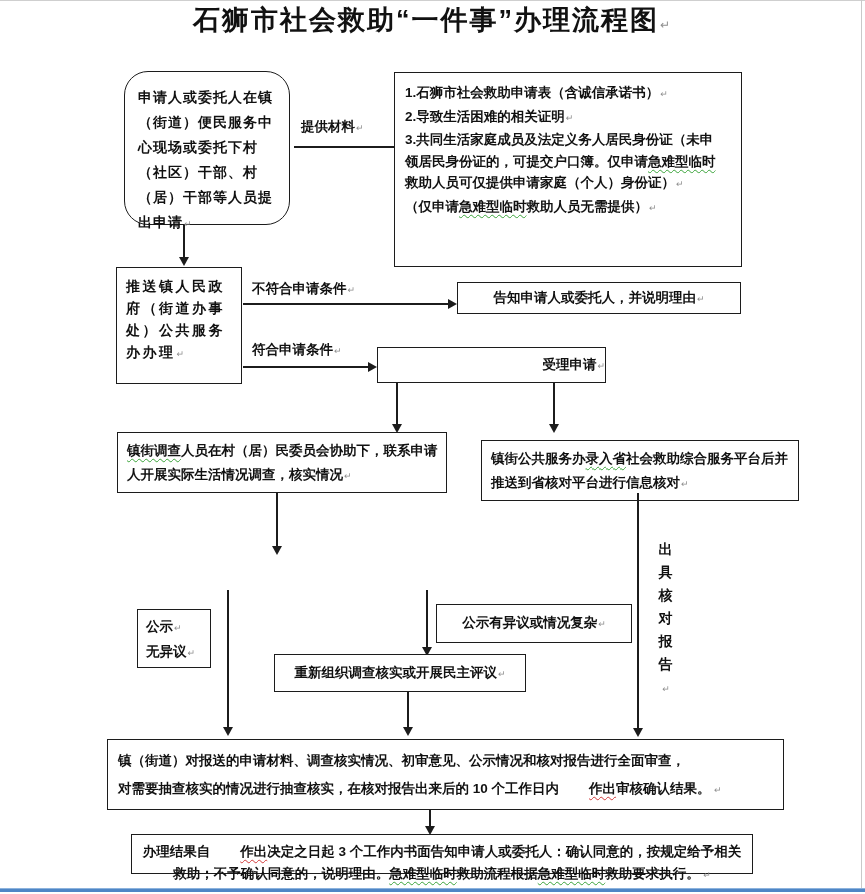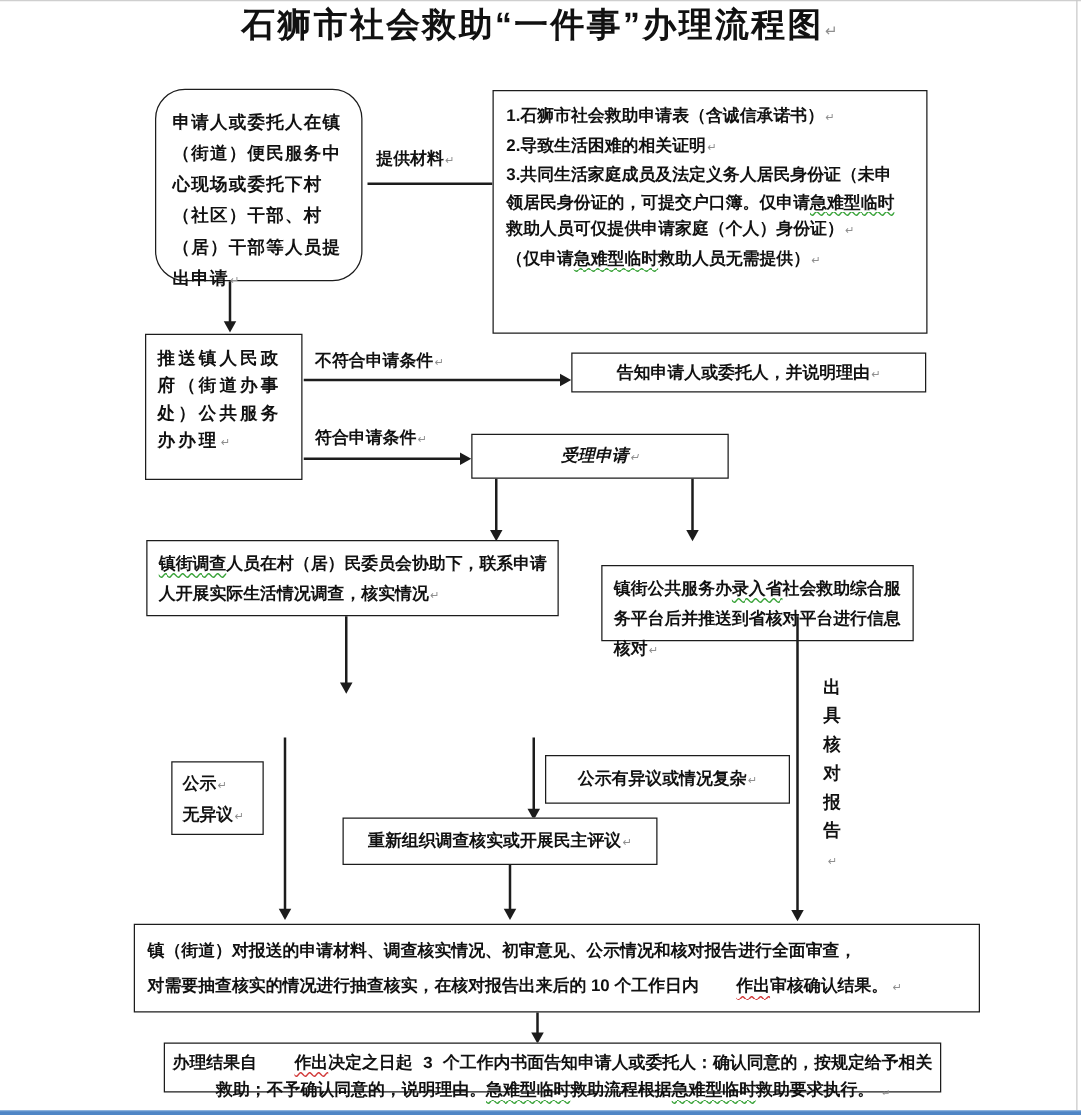--- a/index.html
+++ b/index.html
@@ -56,30 +56,30 @@
   <div class="box" style="left:116px;top:267px;width:126px;height:117px;padding:7px 6px 0 9px;line-height:22px;letter-spacing:2.5px;font-size:14px;"><span>推送镇人民政府（街道办事处）公共服务办办理</span><span class="pmark">↵</span></div>
 
   <div class="lbl" style="left:252px;top:280px;"><span>不符合申请条件</span><span class="pmark">↵</span></div>
   <div class="line-h" style="left:243px;top:303px;width:206px;"></div>
   <div class="arr-r" style="left:448px;top:299px;"></div>
   <div class="box" style="left:457px;top:282px;width:284px;height:32px;text-align:center;line-height:29px;"><span>告知申请人或委托人，并说明理由</span><span class="pmark">↵</span></div>
 
   <div class="lbl" style="left:252px;top:341px;"><span>符合申请条件</span><span class="pmark">↵</span></div>
   <div class="line-h" style="left:243px;top:366px;width:127px;"></div>
   <div class="arr-r" style="left:368px;top:362px;"></div>
-  <div class="box" style="left:377px;top:347px;width:206px;height:36px;text-align:center;line-height:33px;font-style:italic;"><span>受理申请</span><span class="pmark">↵</span></div>
+  <div class="box" style="left:377px;top:347px;width:229px;height:36px;text-align:right;line-height:33px;"><span>受理申请</span><span class="pmark">↵</span></div>
 
   <div class="line-v" style="left:396px;top:383px;height:42px;"></div>
   <div class="arr-d" style="left:392px;top:424px;"></div>
   <div class="line-v" style="left:553px;top:383px;height:42px;"></div>
   <div class="arr-d" style="left:549px;top:424px;"></div>
 
   <div class="box" style="left:117px;top:432px;width:330px;height:61px;padding:6px 6px 0 9px;line-height:24px;"><span class="wavy-g">镇街调查</span><span>人员在村（居）民委员会协助下，联系申请人开展实际生活情况调查，核实情况</span><span class="pmark">↵</span></div>
 
-  <div class="box" style="left:481px;top:452px;width:250px;height:61px;padding:6px 6px 0 9px;line-height:24px;"><span>镇街公共服务办</span><span class="wavy-g">录入省</span><span>社会救助综合服务平台后并推送到省核对平台进行信息核对</span><span class="pmark">↵</span></div>
+  <div class="box" style="left:481px;top:440px;width:318px;height:61px;padding:6px 6px 0 9px;line-height:24px;"><span>镇街公共服务办</span><span class="wavy-g">录入省</span><span>社会救助综合服务平台后并推送到省核对平台进行信息核对</span><span class="pmark">↵</span></div>
 
   <div class="line-v" style="left:276px;top:493px;height:54px;"></div>
   <div class="arr-d" style="left:272px;top:546px;"></div>
 
   <div class="line-v" style="left:637px;top:493px;height:236px;"></div>
   <div class="arr-d" style="left:633px;top:728px;"></div>
   <div class="vtext" style="left:657px;top:538px;text-align:center;"><span>出具核对报告</span><span class="pmark">↵</span></div>
 
 
   <div class="line-v" style="left:227px;top:590px;height:138px;"></div>
@@ -101,19 +101,19 @@
   <div class="arr-d" style="left:403px;top:727px;"></div>
 
   <div class="box" style="left:107px;top:739px;width:677px;height:71px;padding:7px 8px 0 10px;line-height:28px;">
       <div><span>镇（街道）对报送的申请材料、调查核实情况、初审意见、公示情况和核对报告进行全面审查，</span></div>
       <div><span>对需要抽查核实的情况进行抽查核实，在核对报告出来后的 10 个工作日内</span><span class="wavy-r">作出</span><span>审核确认结果。</span><span class="pmark"> ↵</span></div>
     </div>
 
   <div class="line-v" style="left:429px;top:810px;height:17px;"></div>
   <div class="arr-d" style="left:425px;top:826px;"></div>
 
-  <div class="box" style="left:131px;top:834px;width:622px;height:40px;padding:6px 6px 0 6px;line-height:22px;text-align:center;font-family:Liberation Mono, monospace;">
+  <div class="box" style="left:131px;top:834px;width:622px;height:40px;padding:6px 6px 0 6px;line-height:22px;text-align:center;">
       <div><span>办理结果自</span><span class="wavy-r">作出</span><span>决定之日起 3 个工作内书面告知申请人或委托人：确认同意的，按规定给予相关</span></div>
       <div><span>救助；不予确认同意的，说明理由。</span><span class="wavy-g">急难型临时</span><span>救助流程根据</span><span class="wavy-g">急难型临时</span><span>救助要求执行。</span><span class="pmark"> ↵</span></div>
     </div>
 
   <div class="blue-rule"></div>
 </div>
 
 </body></html>

